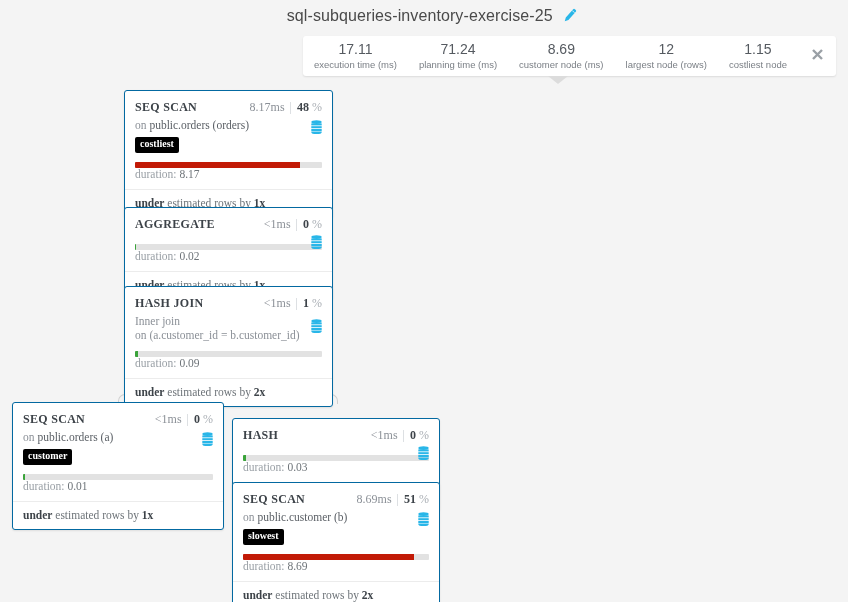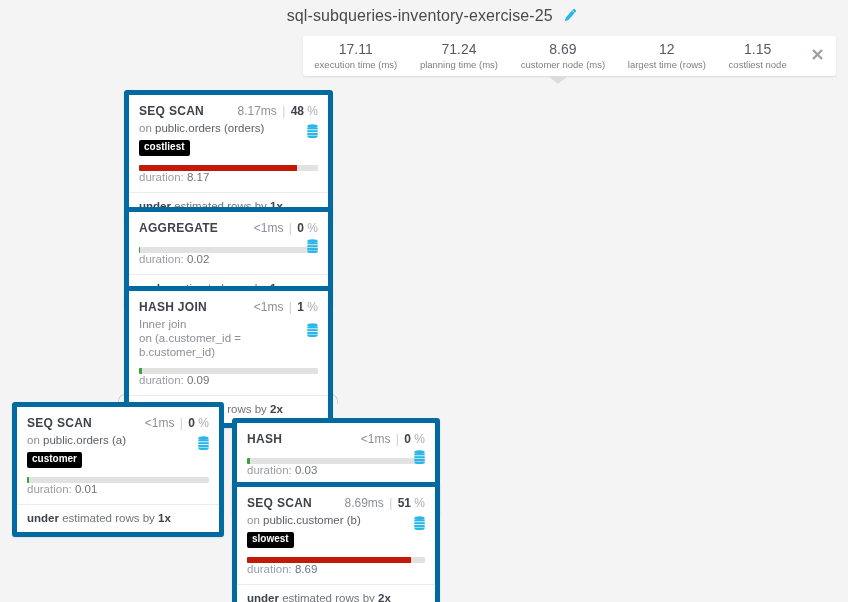--- a/index.html
+++ b/index.html
@@ -65,23 +65,24 @@
     border-bottom: none;
     border-top-left-radius: 7px;
     border-top-right-radius: 7px;
     background: transparent;
   }
 
   
   .node {
     position: absolute;
     background: #ffffff;
-    border: 5px solid #0369a1;
+    border: 1px solid #0369a1;
     border-radius: 3px;
     box-shadow: 0 1px 2px rgba(0,0,0,.09);
+    font-family: Liberation Serif, serif;
   }
   .node-body { padding: 9px 10px 0 10px; position: relative; }
   .node-head {
     display: flex; justify-content: space-between; align-items: baseline;
   }
   .node-type {
     font-size: 12px; font-weight: bold; color: #3d4349;
     letter-spacing: .3px;
   }
   .node-metrics { font-size: 12px; color: #8b9097; white-space: nowrap; }
@@ -150,21 +151,21 @@
     <div class="stat">
       <span class="val">71.24</span>
       <span class="lbl">planning time (ms)</span>
     </div>
     <div class="stat">
       <span class="val">8.69</span>
       <span class="lbl">customer node (ms)</span>
     </div>
     <div class="stat">
       <span class="val">12</span>
-      <span class="lbl">largest time (rows)</span>
+      <span class="lbl">largest node (rows)</span>
     </div>
     <div class="stat">
       <span class="val">1.15</span>
       <span class="lbl">costliest node</span>
     </div>
     <div class="stats-close">
       <svg width="15" height="15" viewBox="0 0 16 16" aria-hidden="true">
         <path d="M3.2 3.2 L12.8 12.8 M12.8 3.2 L3.2 12.8" stroke="#9aa0a6" stroke-width="2.6" stroke-linecap="butt"></path>
       </svg>
     </div>

